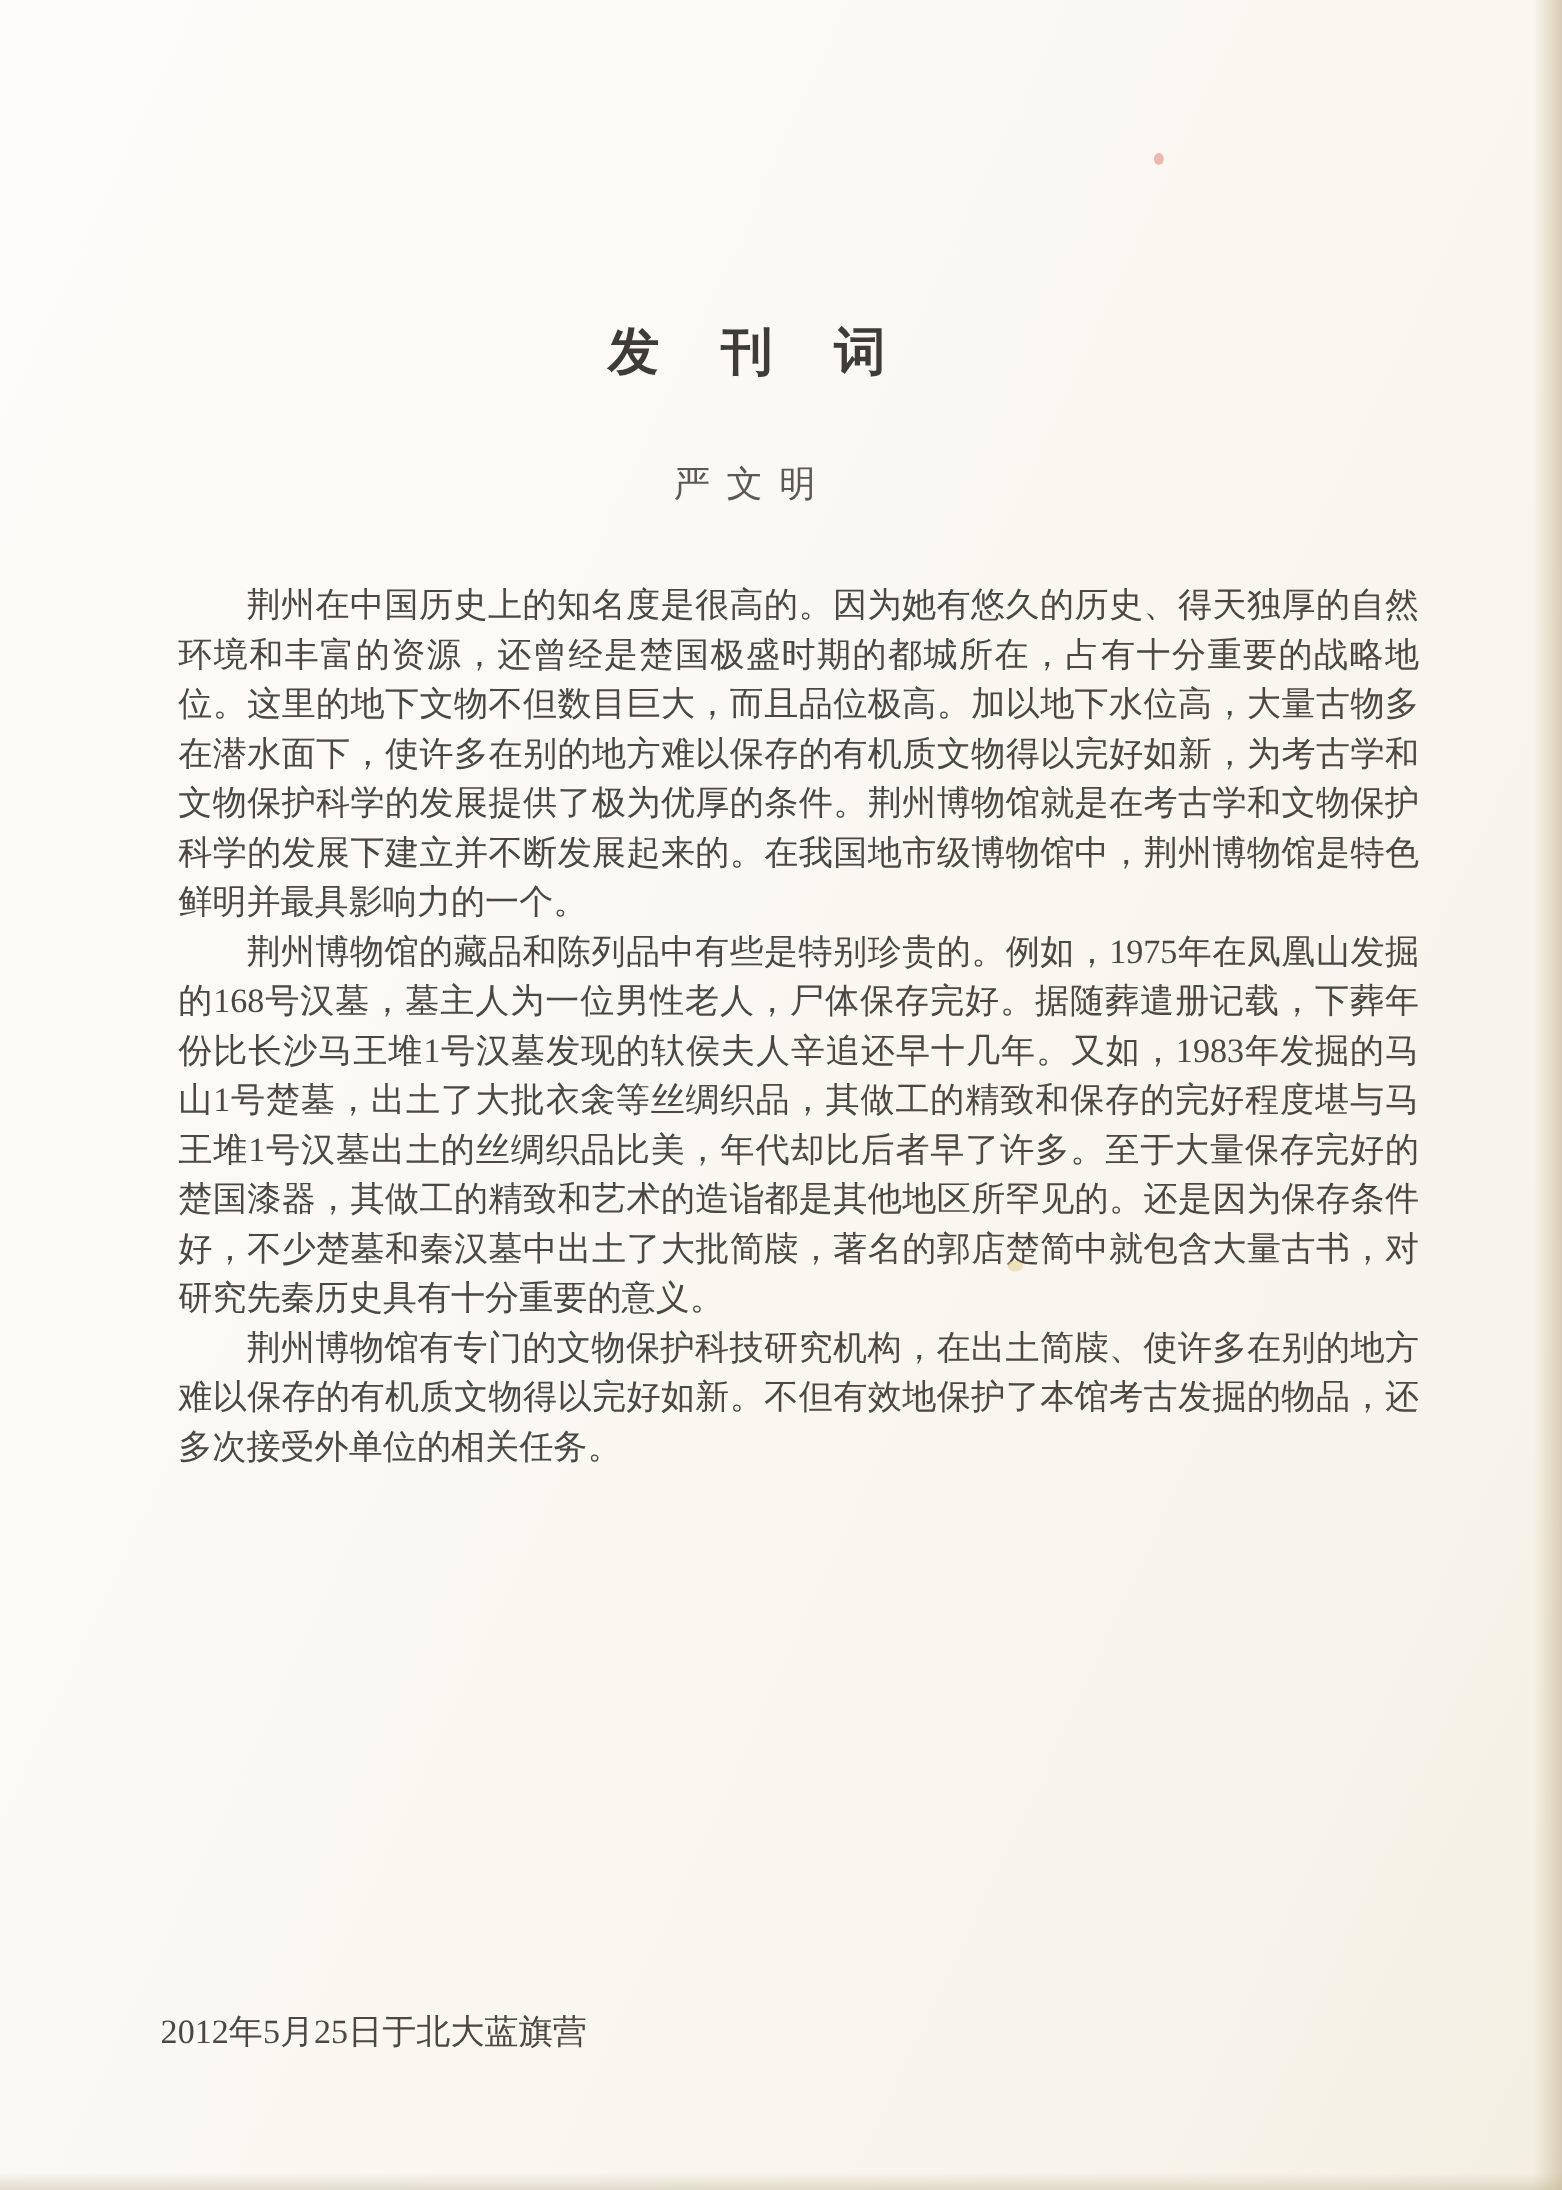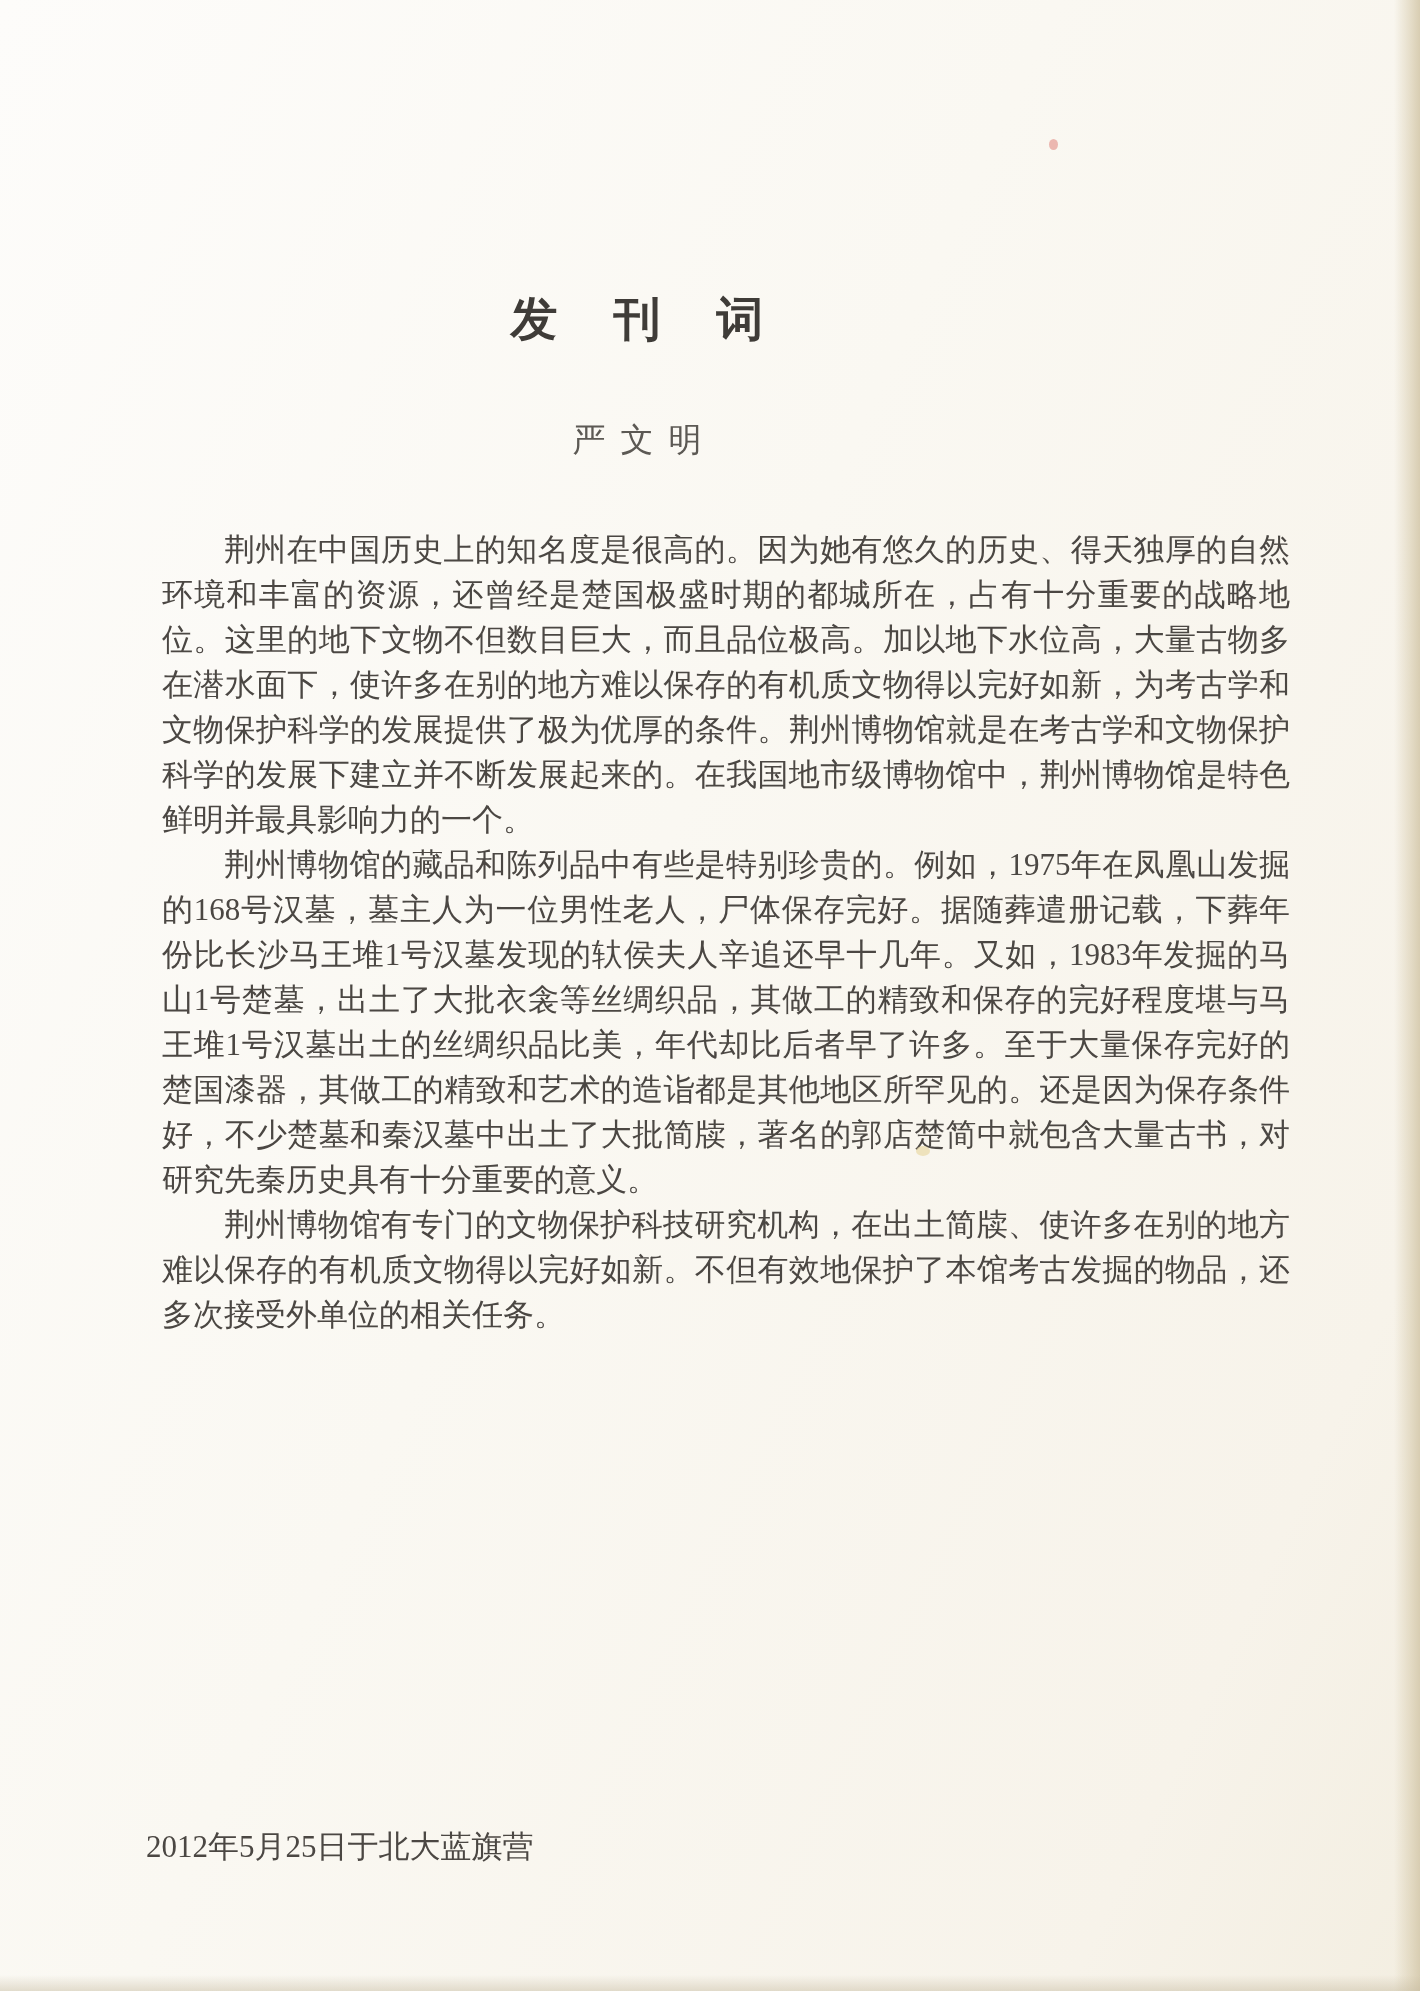--- a/index.html
+++ b/index.html
@@ -32,34 +32,36 @@
   .title {
     position: absolute;
     top: 288px;
     left: 0;
     width: 1274px;
     margin: 0;
     text-align: center;
     font-size: 47px;
     font-weight: bold;
     color: #3f3c38;
+    padding-left: 42px;
   }
   .title span {
     letter-spacing: 56px;
     margin-right: -56px;
   }
   .author {
     position: absolute;
     top: 418px;
     left: 0;
     width: 1274px;
     text-align: center;
     font-size: 33px;
     font-weight: normal;
     color: #5c5954;
+    padding-left: 40px;
   }
   .author span {
     letter-spacing: 15px;
     margin-right: -15px;
   }
   .body-text {
     position: absolute;
     top: 527px;
     left: 162px;
     width: 1128px;

